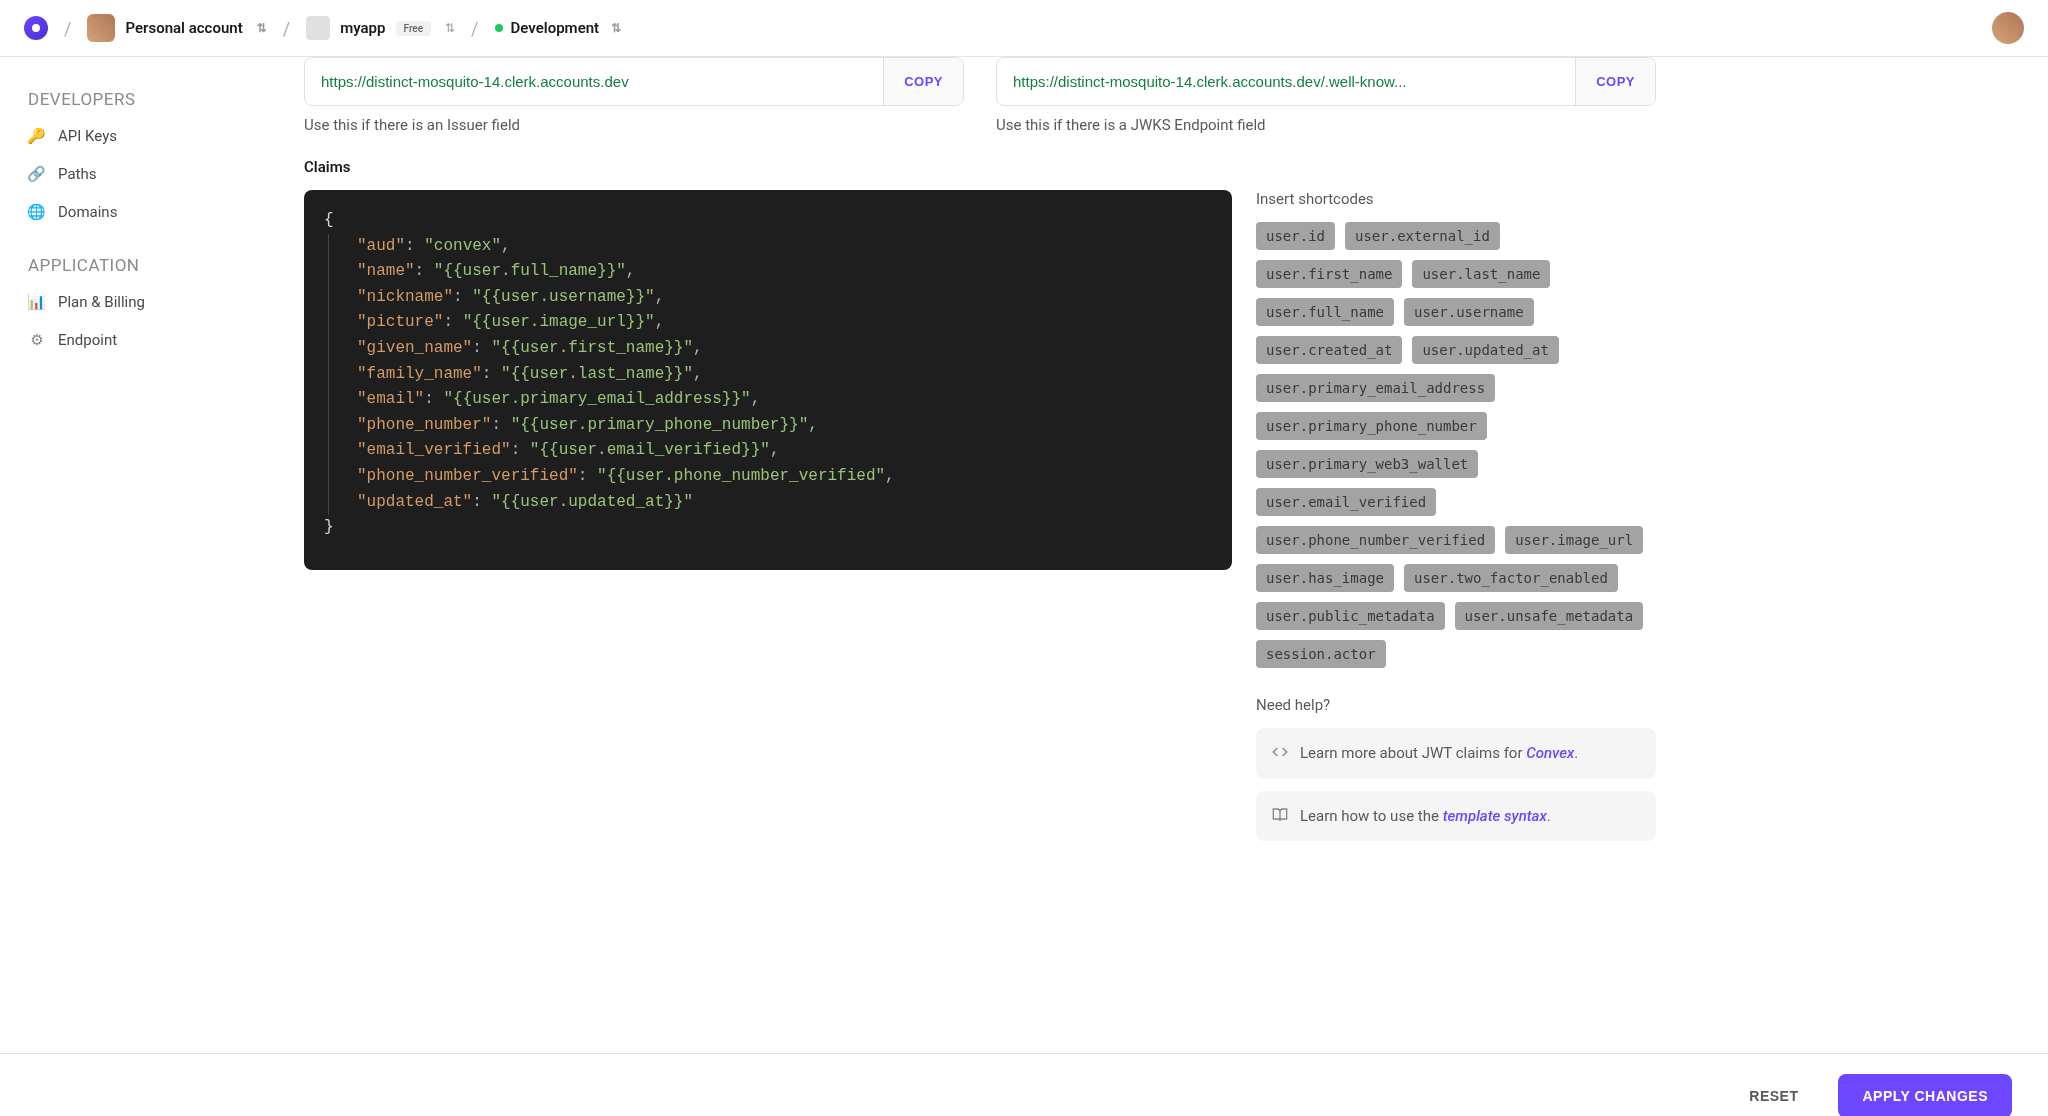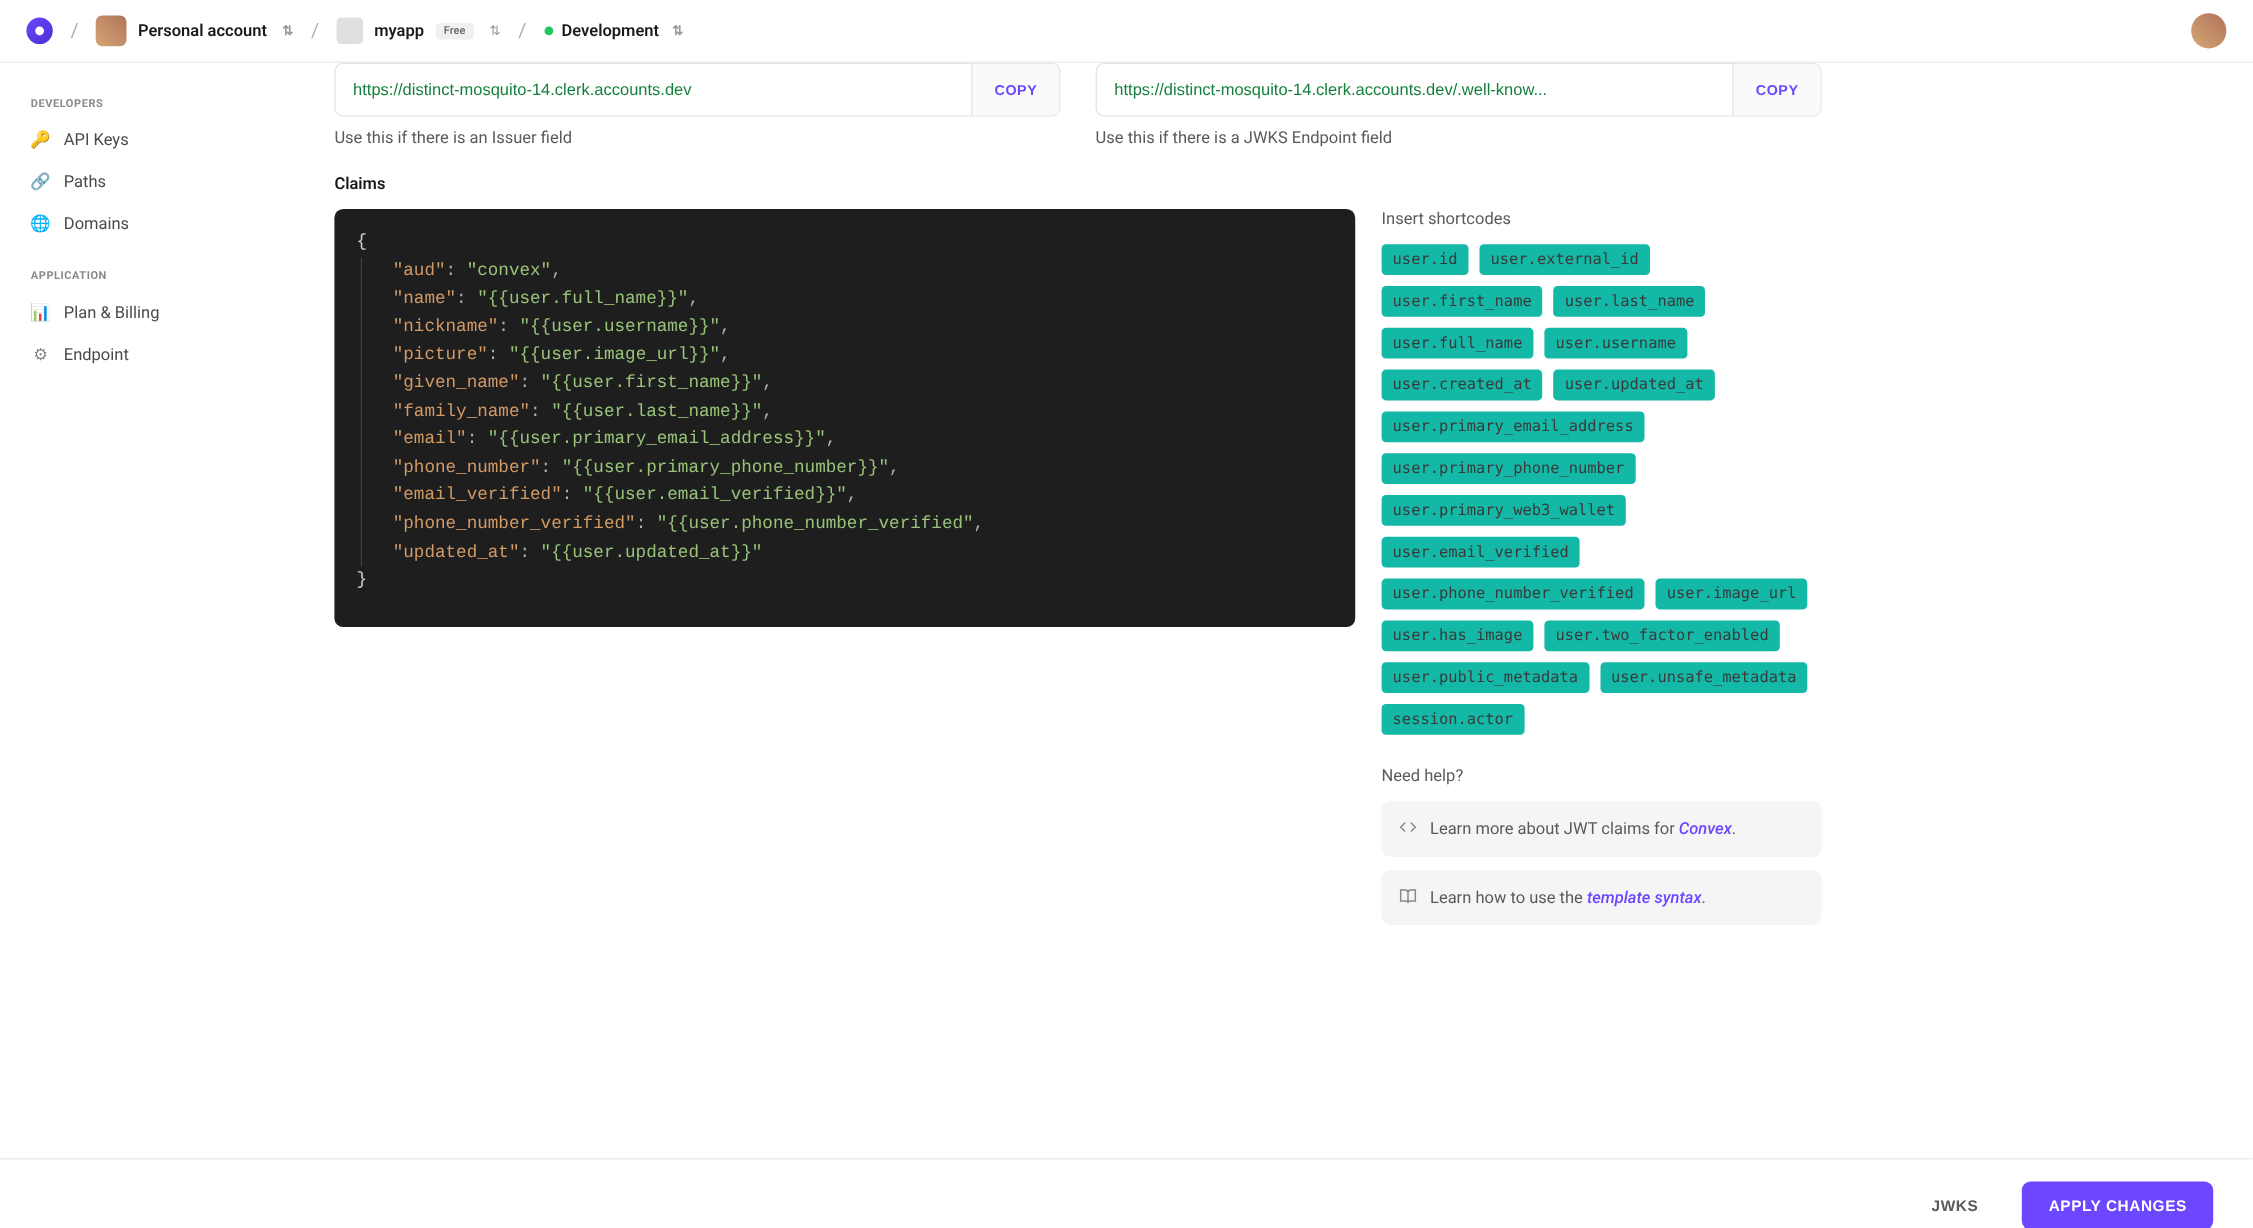--- a/index.html
+++ b/index.html
@@ -99,22 +99,22 @@
     }
     .layout {
       display: flex;
       min-height: calc(100vh - 120px);
     }
     .sidebar {
       width: 280px;
       padding: 24px 16px;
     }
     .side-section-title {
-      font-size: 10px;
-      font-weight: 700;
+      font-size: 17px;
+      font-weight: 400;
       letter-spacing: 0.5px;
       color: #8a8a8a;
       padding: 8px 12px;
       text-transform: uppercase;
     }
     .side-item {
       display: flex;
       align-items: center;
       gap: 12px;
       padding: 10px 12px;
@@ -209,21 +209,21 @@
       margin-bottom: 14px;
     }
     .chips {
       display: flex;
       flex-wrap: wrap;
       gap: 10px;
     }
     .chip {
       font-family: "SFMono-Regular", Consolas, monospace;
       font-size: 14px;
-      background: #14b8a6;
+      background: #a3a3a3;
       color: #3a3a3a;
       padding: 6px 10px;
       border-radius: 4px;
       cursor: pointer;
     }
     .help-section { margin-top: 28px; }
     .help-title {
       font-size: 15px;
       color: #5a5a5a;
       margin-bottom: 14px;
@@ -417,15 +417,15 @@
             </span>
           </div>
 
         </div>
       </div>
     </div>
   </main>
 </div>
 
 <div class="footer-bar">
-  <button class="btn-reset">JWKS</button>
+  <button class="btn-reset">RESET</button>
   <button class="btn-apply">APPLY CHANGES</button>
 </div>
 
 </body></html>

